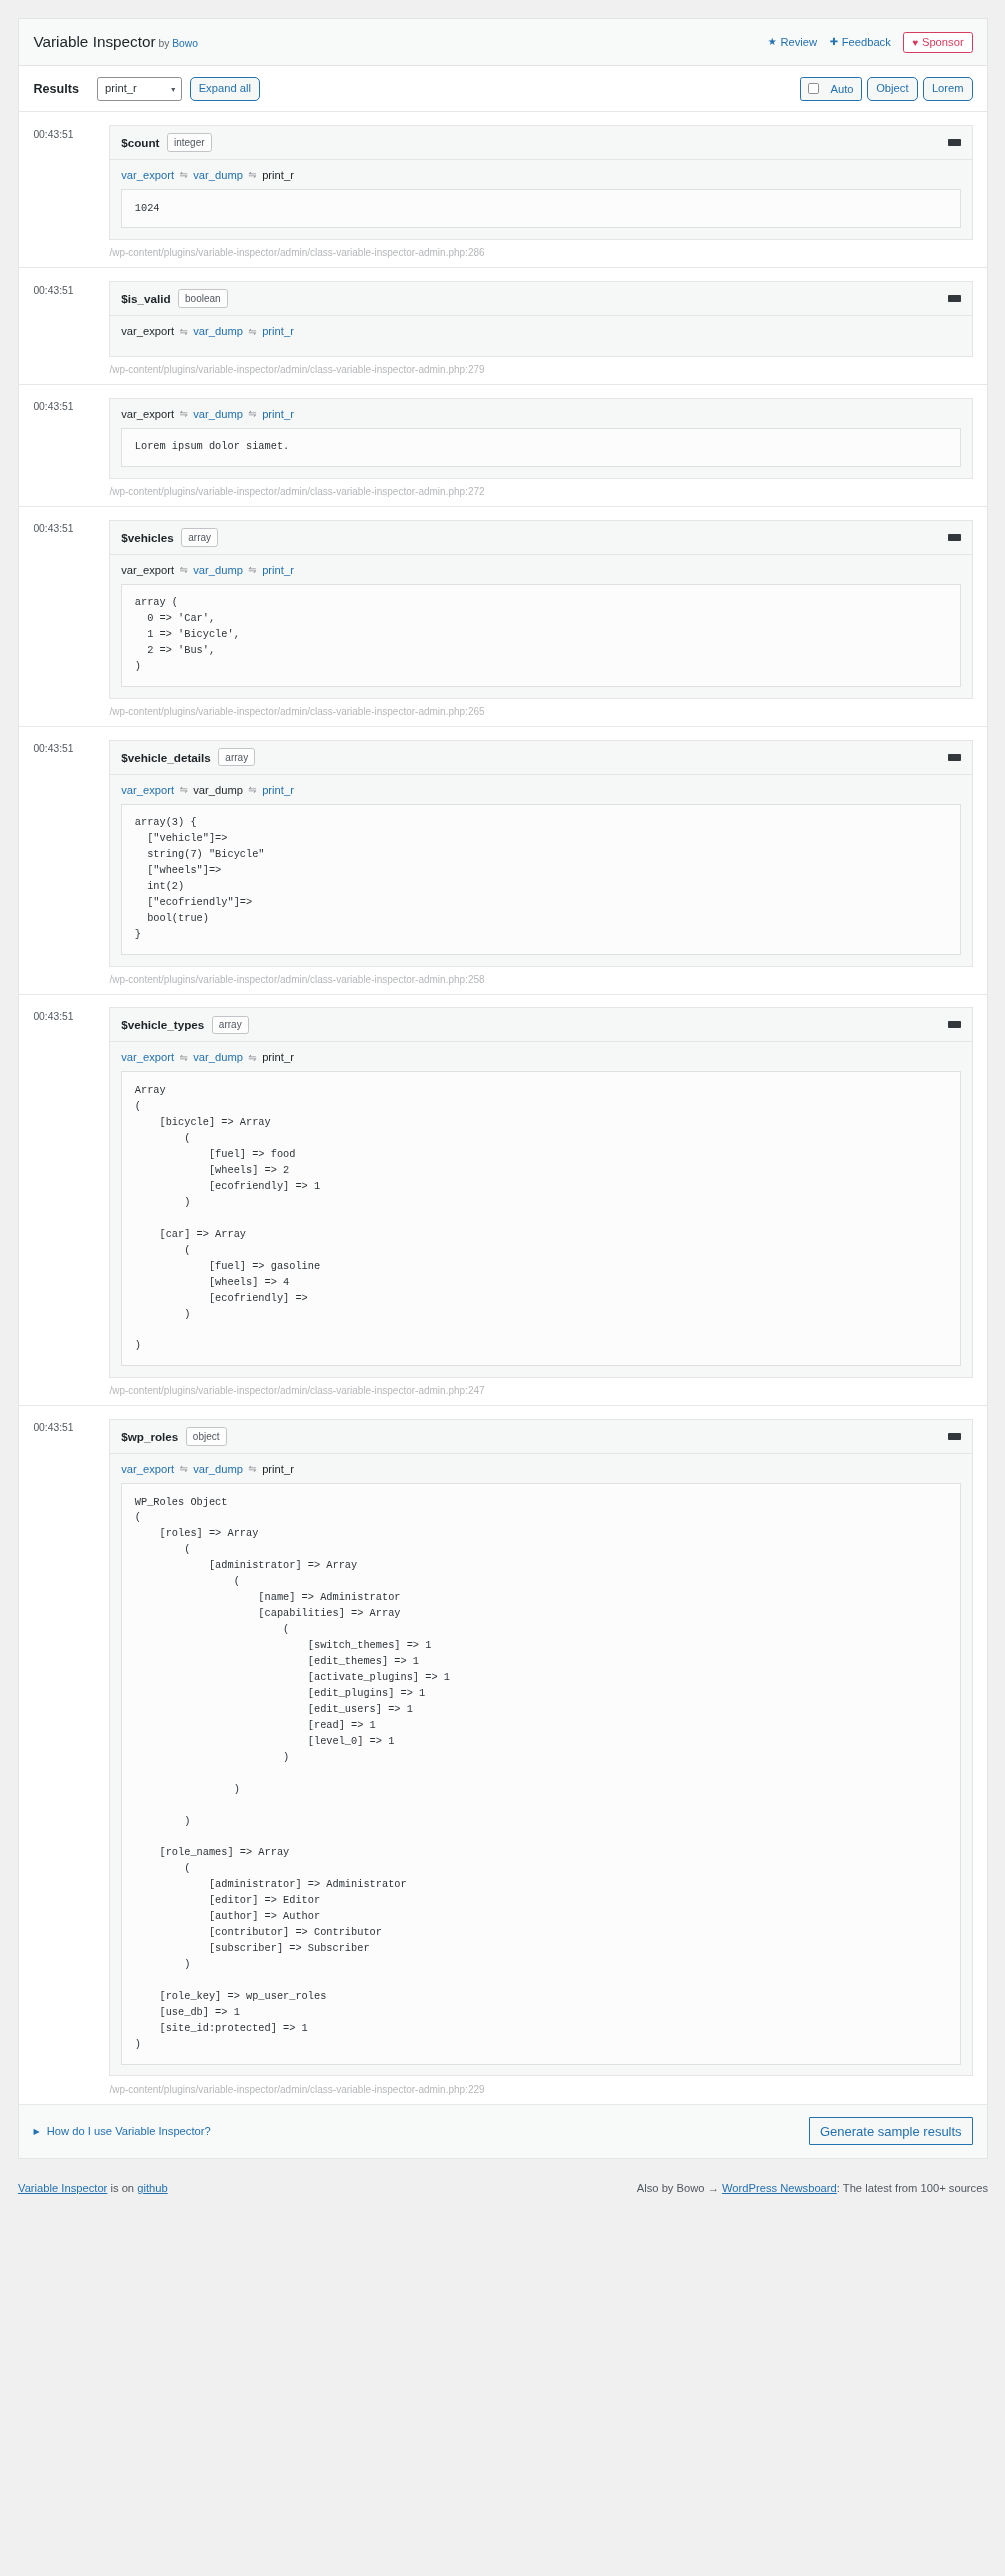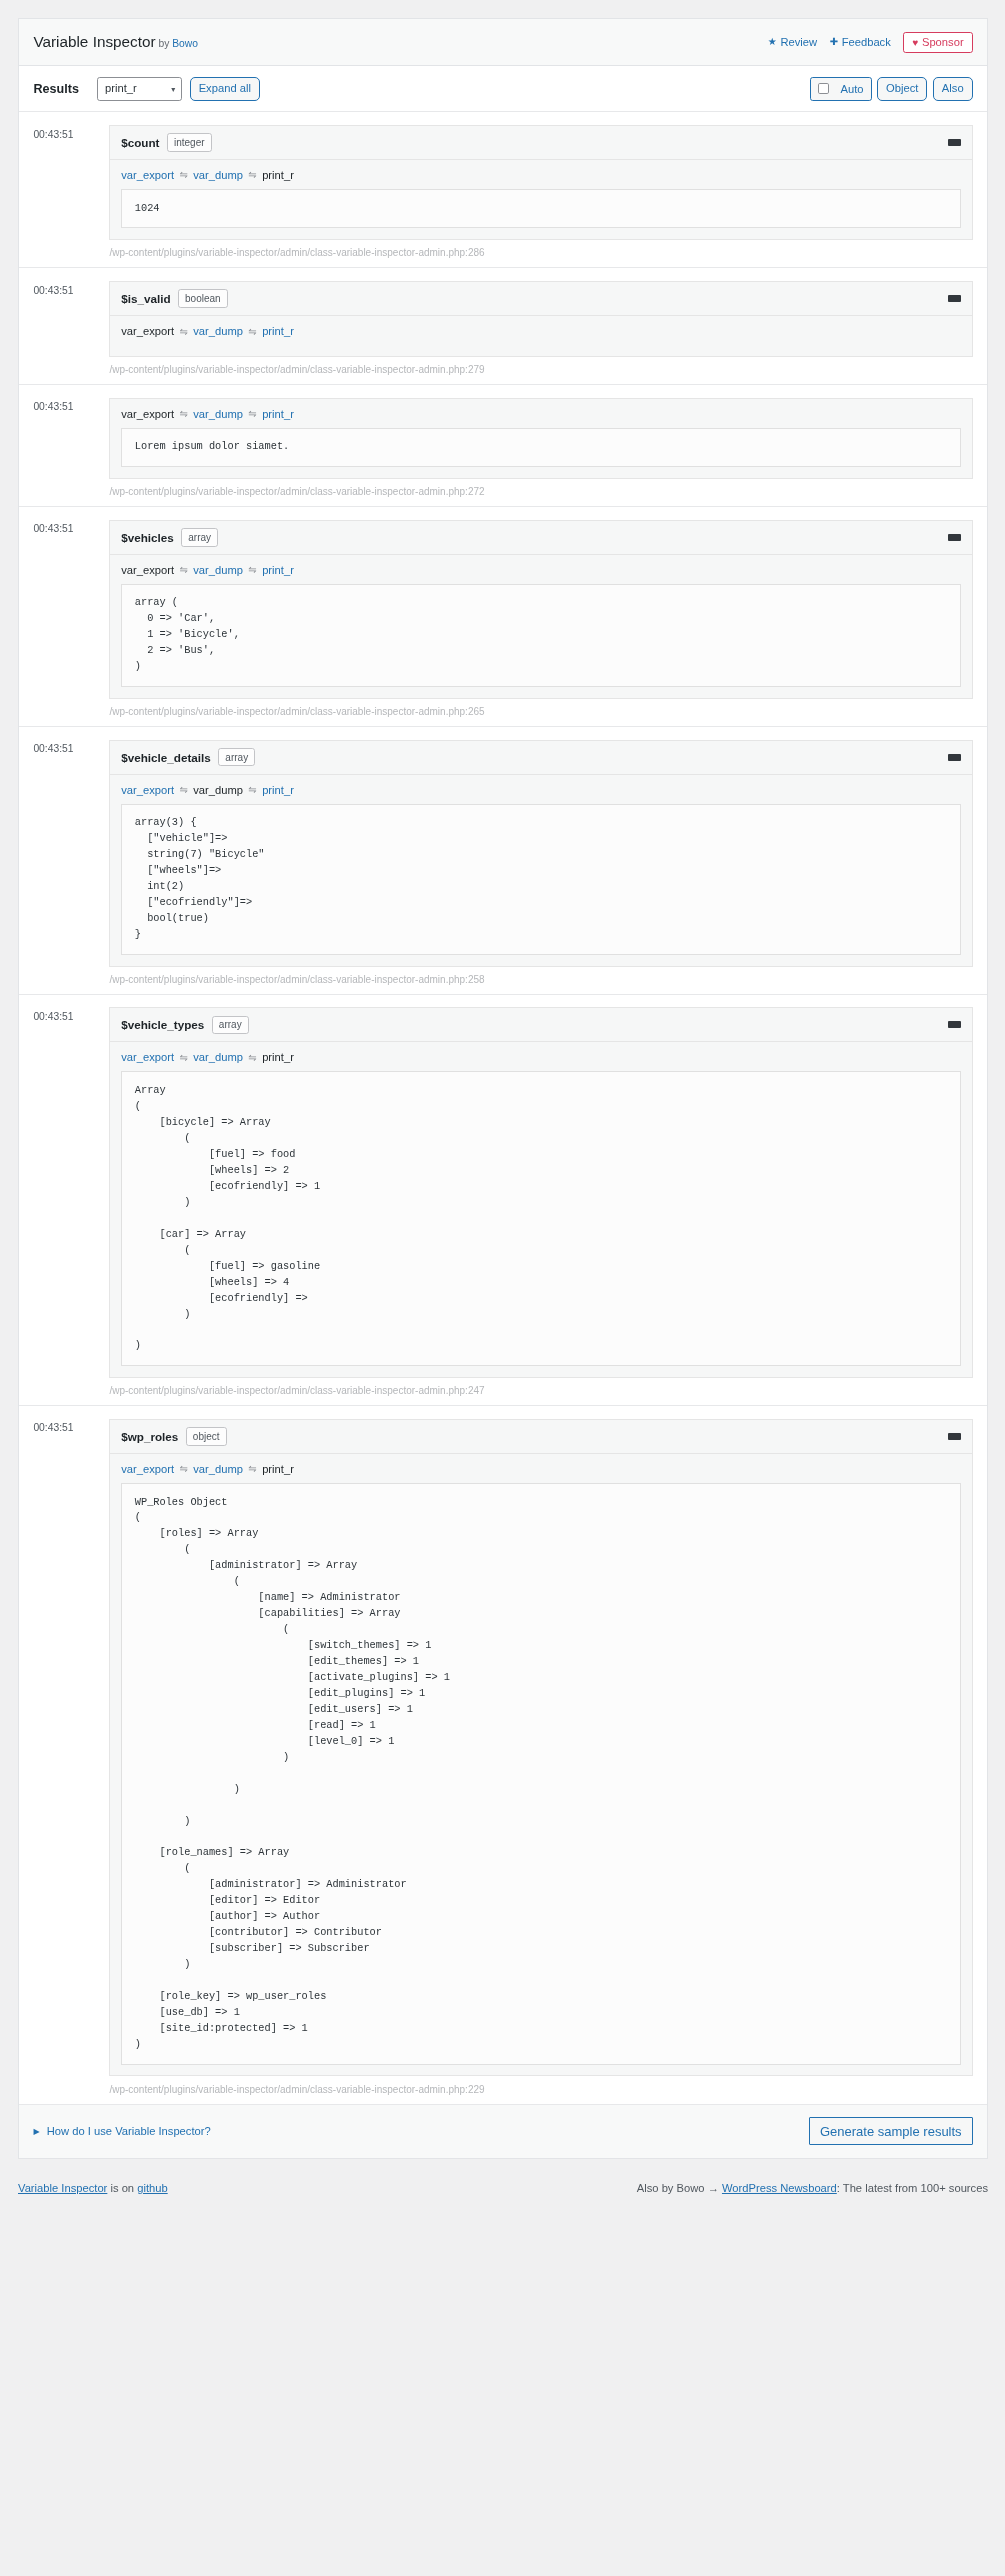--- a/index.html
+++ b/index.html
@@ -288,21 +288,21 @@
         <span class="chev">▾</span>
       </span>
       <button class="btn-secondary">Expand all</button>
 
       <div class="bar-right">
         <label class="auto-wrap">
           <input type="checkbox" style="">
           <span>Auto</span>
         </label>
         <button class="btn-secondary">Object</button>
-        <button class="btn-secondary">Also</button>
+        <button class="btn-secondary">Lorem</button>
       </div>
     </div>
 
     <div id="results-list">
         <div class="res-row">
           <div class="res-time">00:43:51</div>
           <div class="res-main">
             <div class="var-card">
               <div class="var-card-head">
                 <span class="var-name">$count</span>

